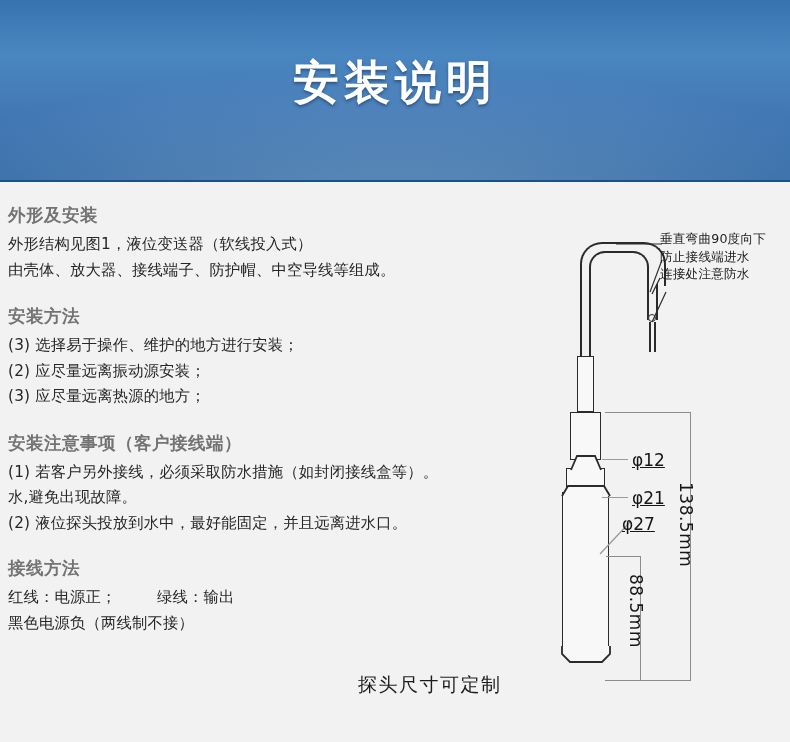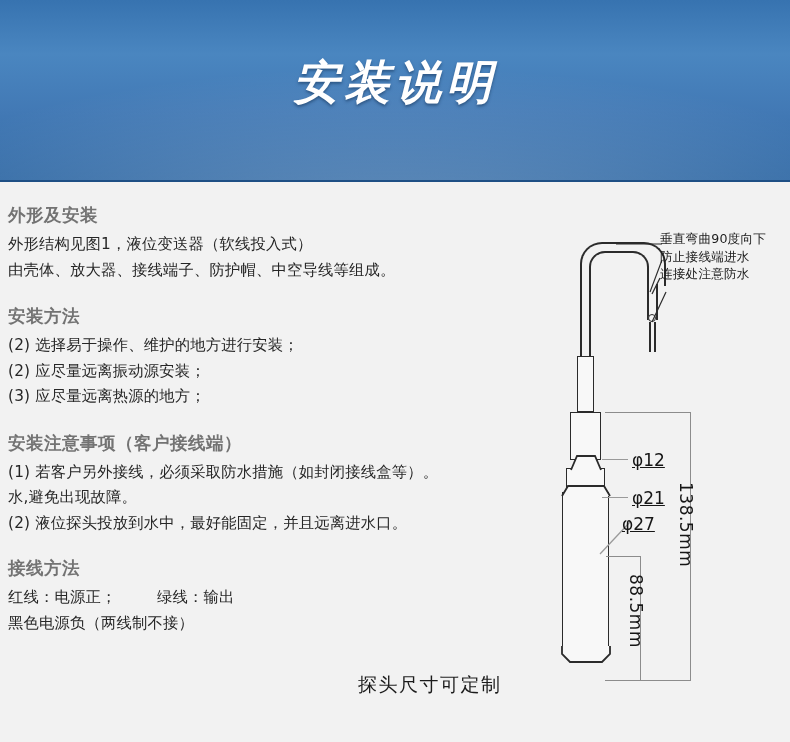--- a/index.html
+++ b/index.html
@@ -12,21 +12,20 @@
   }
   .page{ position:relative; width:790px; height:742px; background:#f2f2f2; }
 
   
   .banner{
     position:absolute; left:0; top:0; width:790px; height:182px;
     background:
       radial-gradient(120% 160% at 50% 130%, rgba(255,255,255,0.26) 0%, rgba(255,255,255,0) 58%),
       linear-gradient(180deg,#3773b0 0%,#4a86c0 30%,#4279b5 62%,#336ba6 100%);
     border-bottom:2px solid #1e4f85;
-    font-style:italic;
   }
   .banner-title{
     position:absolute; left:0; right:0; top:52px;
     text-align:center;
     color:#ffffff;
     font-size:46px;
     font-weight:bold;
     letter-spacing:5px;
     text-shadow:0 2px 3px rgba(20,50,85,0.55);
   }
@@ -154,21 +153,21 @@
       <div class="h">外形及安装</div>
       <div class="sp-0"></div>
       <div class="p">外形结构见图1，液位变送器（软线投入式）</div>
       <div class="p">由壳体、放大器、接线端子、防护帽、中空导线等组成。</div>
     </div>
     <div class="sp-1"></div>
 
     <div class="sec">
       <div class="h">安装方法</div>
       <div class="sp-0"></div>
-      <div class="p">(2) 选择易于操作、维护的地方进行安装；</div>
+      <div class="p">(3) 选择易于操作、维护的地方进行安装；</div>
       <div class="p">(2) 应尽量远离振动源安装；</div>
       <div class="p">(3) 应尽量远离热源的地方；</div>
     </div>
     <div class="sp-2"></div>
 
     <div class="sec">
       <div class="h">安装注意事项（客户接线端）</div>
       <div class="sp-0"></div>
       <div class="p">(1) 若客户另外接线，必须采取防水措施（如封闭接线盒等）。</div>
       <div class="p">水,避免出现故障。</div>

